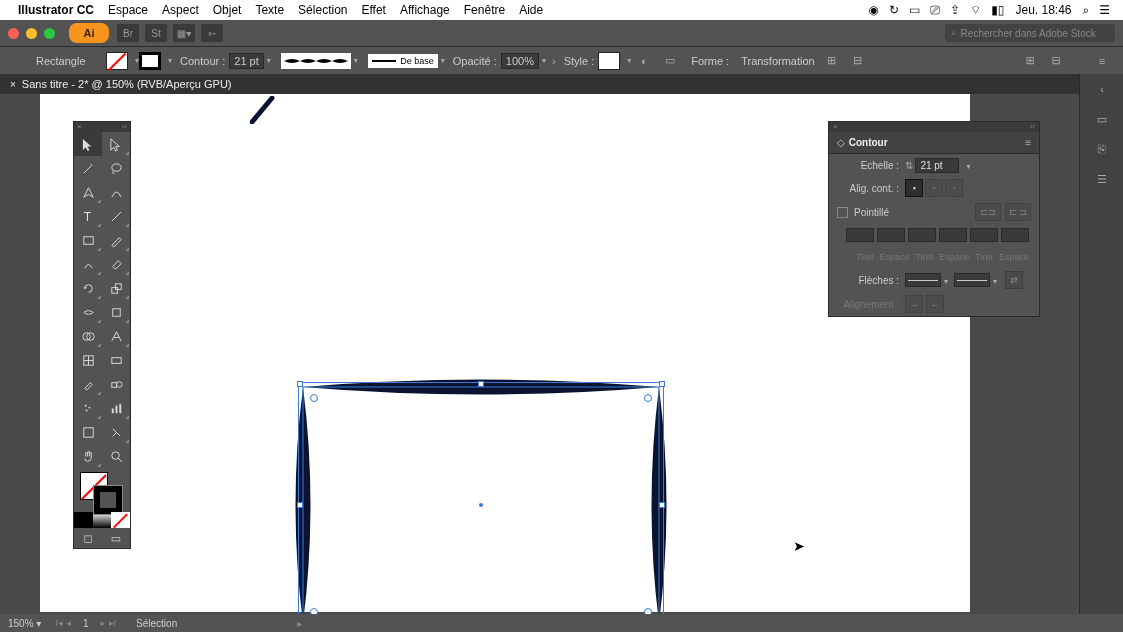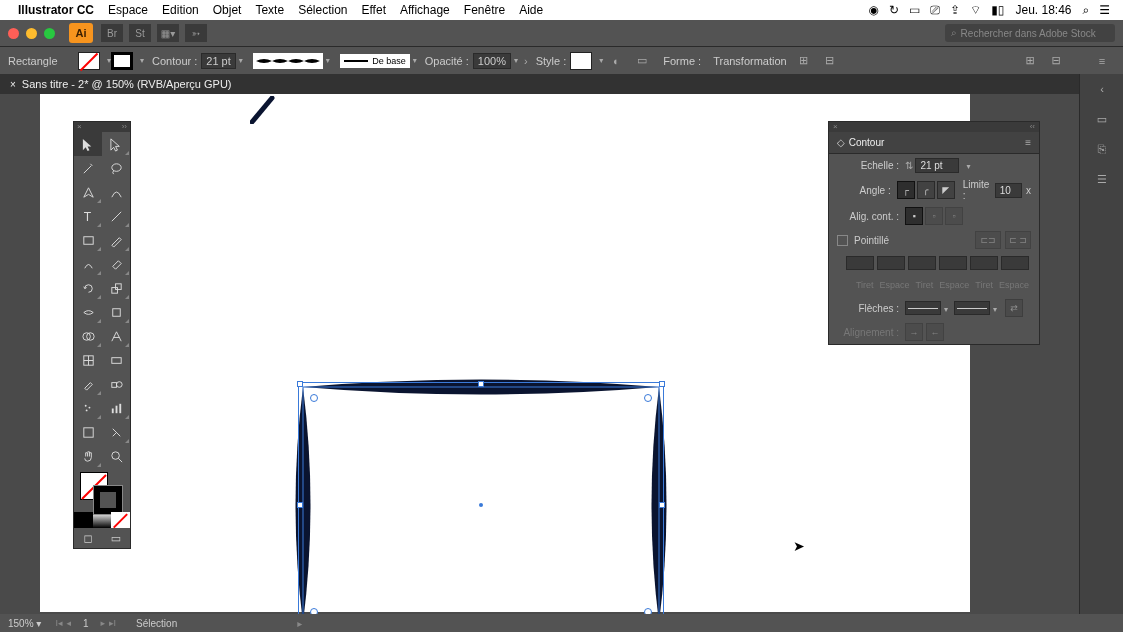--- a/index.html
+++ b/index.html
@@ -14,30 +14,30 @@
 .mac-menubar .status-ic { margin: 0 5px; font-size: 12px; }
 .mac-menubar .clock { margin: 0 6px; }
 
 
 .app-topbar { height: 26px; background: #535353; display: flex; align-items: center; padding: 0 8px; }
 .traffic { display: flex; gap: 7px; margin-right: 14px; }
 .dot { width: 11px; height: 11px; border-radius: 50%; }
 .dot.red { background: #ff5f57; }
 .dot.yellow { background: #febc2e; }
 .dot.green { background: #28c840; }
-.app-topbar .app-badge { width: 24px; height: 20px; background: #f7941e; color: #3a1e00; display: flex; align-items: center; justify-content: center; font-weight: bold; font-size: 11px; border-radius: 3px; margin-right: 8px; }
+.app-topbar .app-badge { width: 40px; height: 20px; background: #f7941e; color: #3a1e00; display: flex; align-items: center; justify-content: center; font-weight: bold; font-size: 11px; border-radius: 8px; margin-right: 8px; }
 .app-topbar .topic { width: 22px; height: 18px; background: #3a3a3a; margin-right: 6px; display:flex; align-items:center; justify-content:center; font-size:10px; color:#999; }
 .app-topbar .right { margin-left: auto; display: flex; align-items: center; }
 .preset-dd { background: transparent; color: #eee; padding: 2px 18px 2px 6px; font-size: 12px; position: relative; }
 .preset-dd::after { content: "▾"; position: absolute; right: 4px; font-size: 9px; }
 .search-box { background: #424242; height: 18px; width: 170px; margin-left: 14px; display:flex; align-items:center; padding: 0 6px; color:#888; font-size:10px; border-radius:3px; }
 
 
 .options-bar { height: 28px; background: #535353; display: flex; align-items: center; padding: 0 8px; font-size: 11px; color: #ccc; border-top: 1px solid #2a2a2a; }
-.options-bar .shape-name { width: 70px; }
+.options-bar .shape-name { width: 70px; margin-left: 28px; }
 .options-bar .swatch { width: 22px; height: 18px; background: #fff; border: 1px solid #222; position: relative; margin-right: 4px; }
 .options-bar .swatch.nofill::after { content: ""; position: absolute; left: -2px; right: -2px; top: 50%; border-top: 2px solid red; transform: rotate(-45deg); }
 .options-bar .lbl { margin: 0 4px 0 8px; }
 .options-bar .field { background: #3a3a3a; padding: 1px 4px; border: 1px solid #2a2a2a; }
 .options-bar .dropdown { display:inline-flex; align-items:center; }
 .options-bar .dropdown::after { content:"▾"; font-size:8px; margin-left:3px; color:#aaa; }
 .brush-preview { width: 70px; height: 16px; background: #fff; display: flex; align-items: center; justify-content: center; }
 .brush-preview svg { width: 64px; height: 10px; }
 .stroke-def { width: 70px; height: 14px; background: #fff; display: flex; align-items: center; padding: 0 4px; color:#000; font-size:9px; }
 .stroke-def .line { flex:1; height:2px; background:#000; margin-right:4px; }
@@ -73,21 +73,21 @@
 .fill-stroke .stroke-sw { position: absolute; left: 20px; top: 18px; width: 28px; height: 28px; background: #535353; border: 6px solid #000; box-shadow: 0 0 0 1px #888; }
 .color-row { display: flex; height: 16px; }
 .color-row div { flex: 1; }
 .mode-row { display: flex; height: 20px; }
 .mode-row div { flex:1; display:flex; align-items:center; justify-content:center; }
 
 
 .contour-panel { position: absolute; left: 828px; top: 121px; width: 212px; background: #535353; border: 1px solid #2a2a2a; z-index: 10; font-size: 10px; }
 .contour-panel .ptop { height: 10px; background: #3a3a3a; display:flex; justify-content:space-between; padding:0 4px; font-size:8px; color:#888; }
 .contour-panel .ptab { height: 22px; display: flex; align-items: center; padding: 0 8px; background: #424242; border-bottom: 1px solid #2a2a2a; }
-.contour-panel .ptab .tabname { color: #eee; }
+.contour-panel .ptab .tabname { color: #eee; font-weight: bold; }
 .contour-panel .ptab .menu { margin-left: auto; color:#aaa; }
 .contour-panel .row { display: flex; align-items: center; padding: 3px 8px; min-height: 22px; }
 .contour-panel .row .rlabel { width: 62px; text-align: right; margin-right: 6px; color: #ccc; }
 .contour-panel .row.dim .rlabel, .contour-panel .row.dim { color: #777; }
 .cp-field { background: #3a3a3a; border: 1px solid #2a2a2a; padding: 1px 4px; width: 44px; font-size: 10px; color:#ddd; }
 .cp-dd::after { content:"▾"; font-size:8px; margin-left:3px; color:#aaa; }
 .btn-grp { display: flex; gap: 2px; }
 .mini-btn { width: 18px; height: 18px; background: #424242; border: 1px solid #2a2a2a; display:flex; align-items:center; justify-content:center; font-size:9px; color:#ccc; }
 .mini-btn.active { background: #2e2e2e; border-color:#111; }
 .checkbox { width: 11px; height: 11px; border: 1px solid #888; margin-right: 6px; }
@@ -107,21 +107,21 @@
 .status-bar .nav { display:flex; align-items:center; gap:4px; margin-right: 20px; }
 .status-bar .nav .arr { font-size:9px; color:#888; }
 </style>
 </head>
 <body>
 
 <div class="mac-menubar">
   <span class="apple"></span>
   <span class="app-name">Illustrator CC</span>
   <span class="menu-item">Espace</span>
-  <span class="menu-item">Edition</span>
+  <span class="menu-item">Aspect</span>
   <span class="menu-item">Objet</span>
   <span class="menu-item">Texte</span>
   <span class="menu-item">Sélection</span>
   <span class="menu-item">Effet</span>
   <span class="menu-item">Affichage</span>
   <span class="menu-item">Fenêtre</span>
   <span class="menu-item">Aide</span>
   <span class="spacer"></span>
   <span class="status-ic">◉</span>
   <span class="status-ic">↻</span>
@@ -450,31 +450,20 @@
     <span class="tabname">Contour</span>
     <span class="menu">≡</span>
   </div>
   <div class="row">
     <span class="rlabel">Echelle :</span>
     <span style="color:#aaa;margin-right:2px">⇅</span>
     <span class="cp-field">21 pt</span>
     <span class="cp-dd" style="margin-left:4px"></span>
   </div>
   <div class="row">
-    <span class="rlabel">Angle :</span>
-    <div class="btn-grp">
-      <div class="mini-btn active">┌</div>
-      <div class="mini-btn">╭</div>
-      <div class="mini-btn">◤</div>
-    </div>
-    <span style="margin:0 4px 0 8px">Limite :</span>
-    <span class="cp-field" style="width:30px">10</span>
-    <span style="margin-left:4px">x</span>
-  </div>
-  <div class="row">
     <span class="rlabel">Alig. cont. :</span>
     <div class="btn-grp">
       <div class="mini-btn active">▪</div>
       <div class="mini-btn" style="opacity:.4">▫</div>
       <div class="mini-btn" style="opacity:.4">▫</div>
     </div>
   </div>
   <div class="row">
     <span class="checkbox"></span>
     <span>Pointillé</span>

